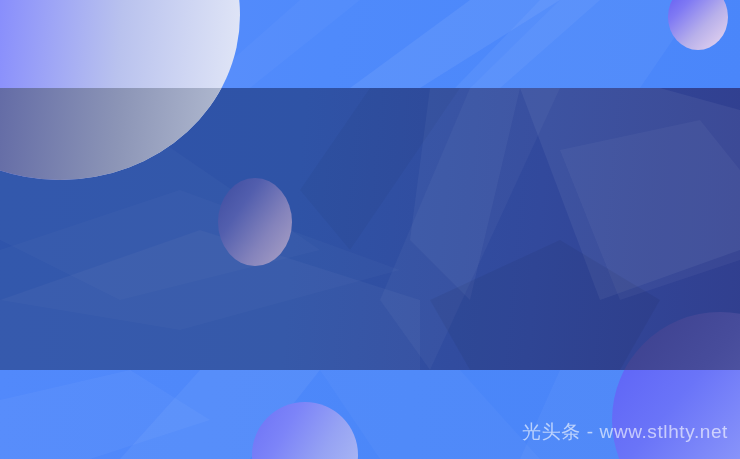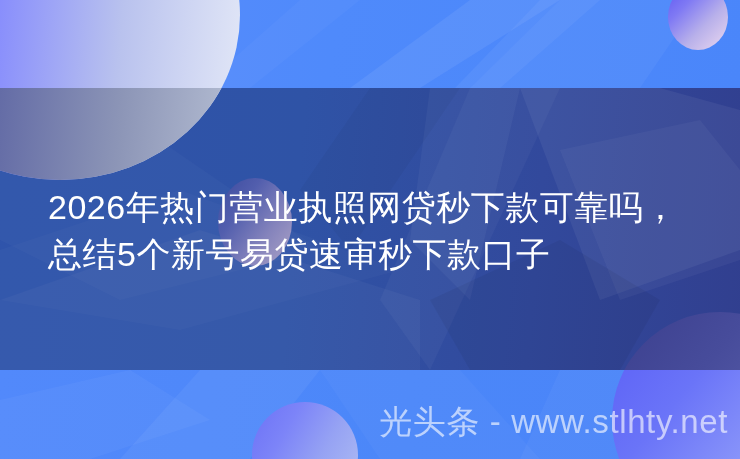--- a/index.html
+++ b/index.html
@@ -119,21 +119,21 @@
     font-weight: 400;
     white-space: pre-line;
   }
 
   
   .watermark {
     position: absolute;
     right: 12px;
     bottom: 14px;
     color: rgba(255, 255, 255, .62);
-    font-size: 33px;
+    font-size: 19px;
     letter-spacing: .6px;
     white-space: nowrap;
   }
 </style>
 </head>
 <body>
 
 <div id="poster">
 
   <div class="band band-top"></div>
@@ -164,17 +164,16 @@
   </svg>
 
   <div class="orb orb-hero"></div>
   <div class="orb orb-hero-shade"></div>
   <div class="orb orb-small-mid"></div>
   <div class="orb orb-topright"></div>
   <div class="orb orb-bottom-center"></div>
   <div class="orb orb-bottomright-top"></div>
   <div class="orb orb-bottomright-bot"></div>
 
-  <div class="headline">2026年热门营业执照网贷秒下款可靠吗，总结5个新号易贷速审秒下款口子</div>
 
   <div class="watermark">光头条 - www.stlhty.net</div>
 
 </div>
 
 </body></html>

